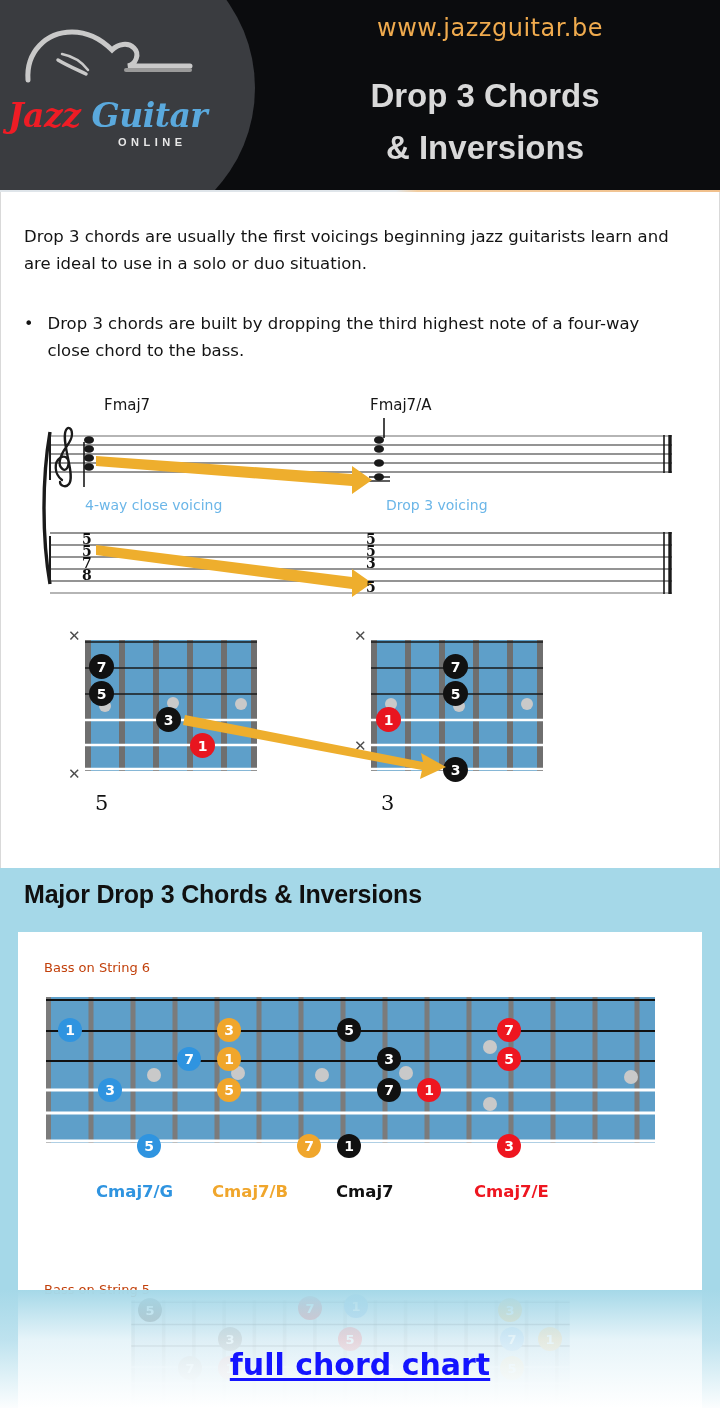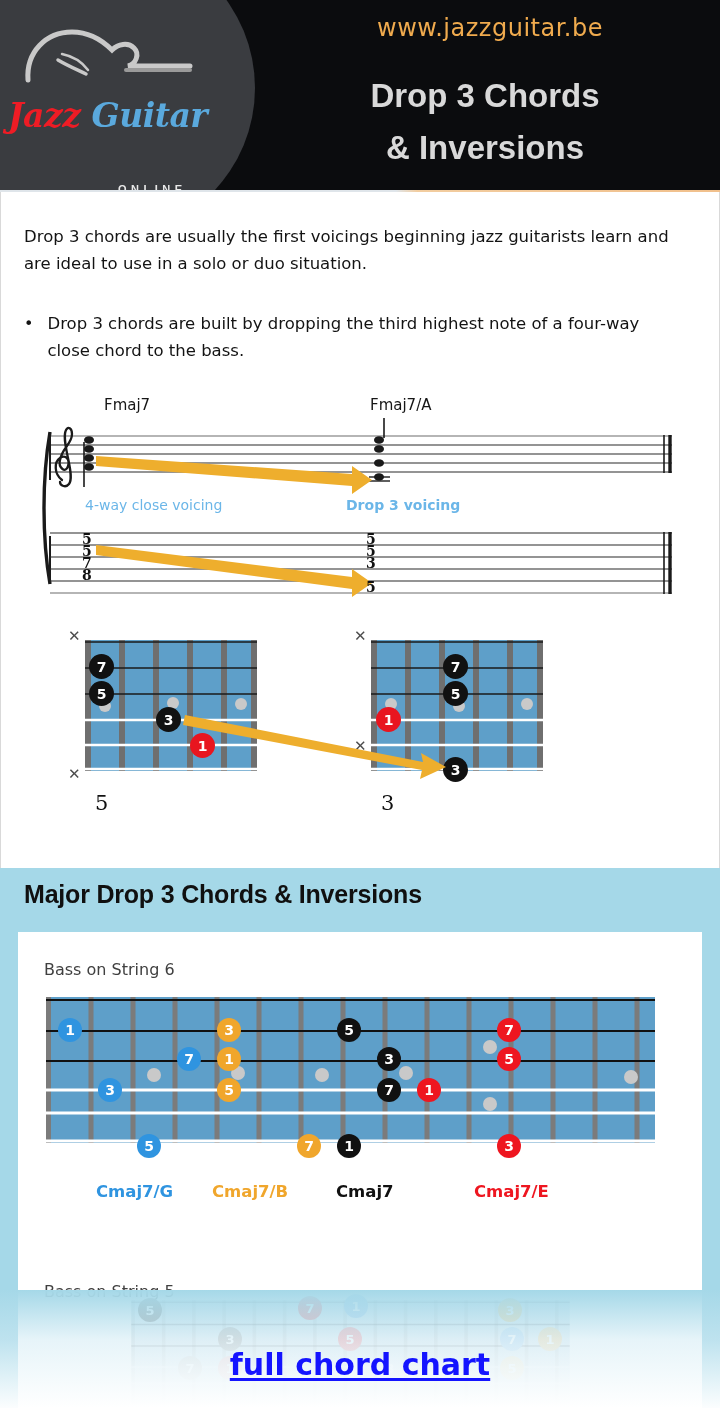--- a/index.html
+++ b/index.html
@@ -27,21 +27,21 @@
     position: absolute; left: 8px; top: 96px; width: 240px;
     font-family: "DejaVu Serif", serif;
     font-style: italic; font-weight: bold; font-size: 33px;
     letter-spacing: -0.5px; white-space: nowrap;
   }
   .logo-jazz { color: #ee1c25; }
   .logo-guitar-txt { color: #5aa9dd; text-align: right; }
   .logo-online {
     position: absolute; left: 118px; top: 136px;
     color: #e8e8e8; font-size: 11px; font-weight: bold;
-    letter-spacing: 4.5px; font-family: "Liberation Sans", sans-serif; margin-top: 47px;
+    letter-spacing: 4.5px; font-family: "Liberation Sans", sans-serif;
   }
   .site-url {
     position: absolute; left: 280px; top: 14px; width: 420px;
     text-align: center;
     color: #f0ab4e; font-size: 24px;
     font-family: "DejaVu Sans", sans-serif;
     letter-spacing: 0.5px;
   }
   .head-title {
     position: absolute; left: 260px; top: 70px; width: 450px;
@@ -115,21 +115,21 @@
   .white-card {
     position: absolute; left: 18px; top: 932px; width: 684px; height: 476px;
     background: #ffffff;
   }
   .card-fade {
     position: absolute; left: 18px; top: 1300px; width: 684px; height: 108px;
     background: linear-gradient(to bottom, rgba(255,255,255,0) 0%, rgba(255,255,255,0.35) 40%, rgba(255,255,255,0.9) 100%);
   }
   .bass-label {
     position: absolute; font-family: "DejaVu Sans", sans-serif;
-    font-size: 16px; color: #404040;
+    font-size: 13px; color: #c2410c;
   }
   .chord-caption {
     position: absolute; font-size: 16.5px; font-weight: bold;
     font-family: "DejaVu Sans", sans-serif; white-space: nowrap;
   }
 
   
   .dot {
     position: absolute; border-radius: 50%;
     display: flex; align-items: center; justify-content: center;
@@ -250,21 +250,21 @@
     
     <div class="tabnum" style="left:56px; top:530px; font-size:12px;">T</div>
     <div class="tabnum" style="left:56px; top:552px; font-size:12px;">A</div>
     <div class="tabnum" style="left:56px; top:572px; font-size:12px;">B</div>
   </div>
 
   <div class="chordname" style="left:104px; top:396px;">Fmaj7</div>
   <div class="chordname" style="left:370px; top:396px;">Fmaj7/A</div>
 
   <div class="voicing-label" style="left:85px; top:497px;text-align:center;">4-way close voicing</div>
-  <div class="voicing-label" style="left:346px; top:497px;font-weight:bold;">Drop 3 voicing</div>
+  <div class="voicing-label" style="left:386px; top:497px;">Drop 3 voicing</div>
 
   <div class="tabnum" style="left:82px; top:531px;">5</div>
   <div class="tabnum" style="left:82px; top:543px;">5</div>
   <div class="tabnum" style="left:82px; top:555px;">7</div>
   <div class="tabnum" style="left:82px; top:567px;">8</div>
 
   <div class="tabnum" style="left:366px; top:531px;">5</div>
   <div class="tabnum" style="left:366px; top:543px;">5</div>
   <div class="tabnum" style="left:366px; top:555px;">3</div>
   <div class="tabnum" style="left:366px; top:579px;">5</div>

